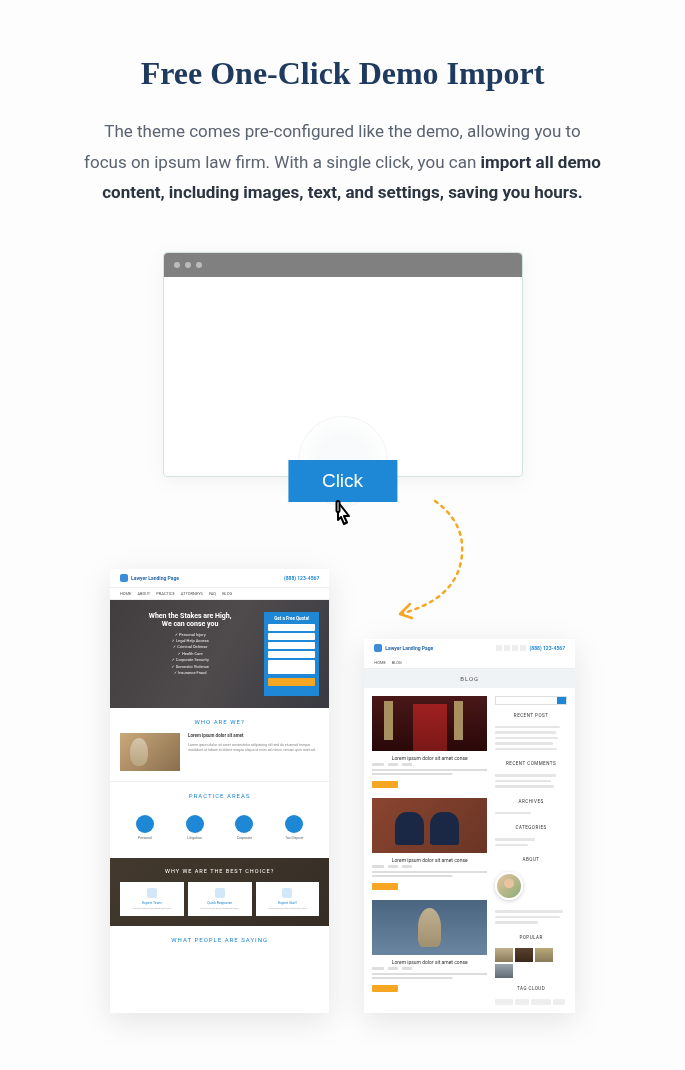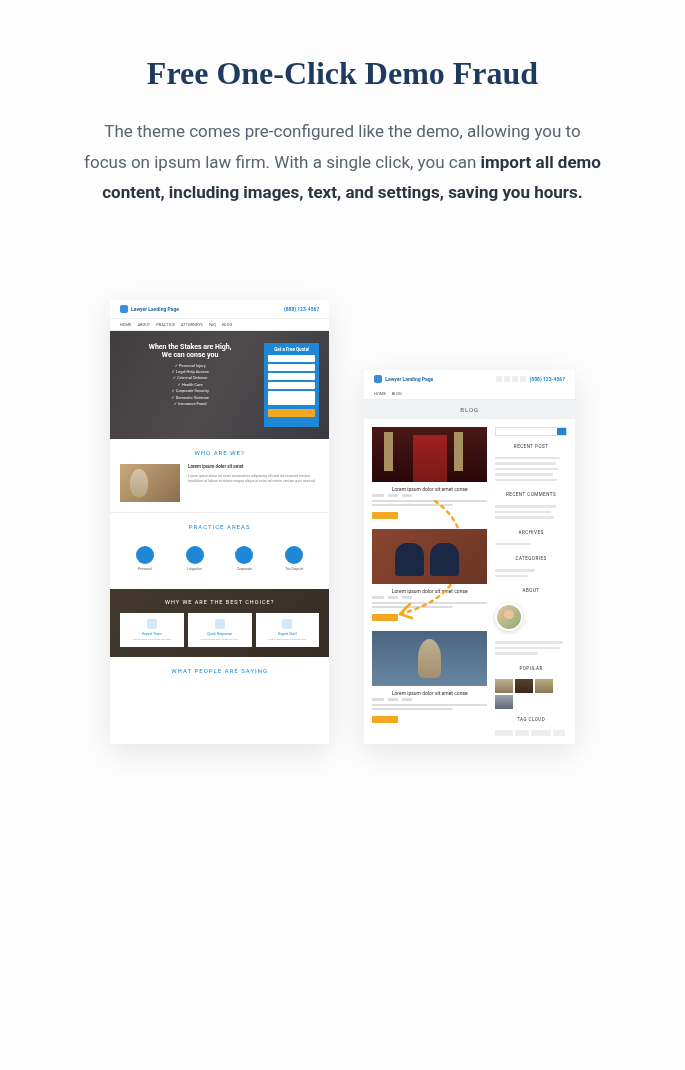--- a/index.html
+++ b/index.html
@@ -197,25 +197,38 @@
   .bp-thumbs div:nth-child(2){background:linear-gradient(#5a4030,#3a2818);}
   .bp-thumbs div:nth-child(3){background:linear-gradient(#b8a878,#8a7a5a);}
   .bp-thumbs div:nth-child(4){background:linear-gradient(#9aa5b0,#606a75);}
   .bp-chips { display:flex; flex-wrap:wrap; gap:2px; }
   .bp-chips div { height:6px; background:#eee; border-radius:1px; }
 </style>
 </head>
 <body>
 
 <div class="container">
-  <h1>Free One-Click Demo Fraud</h1>
+  <h1>Free One-Click Demo Import</h1>
   <p class="subtitle">
     <span>The theme comes pre-configured like the demo, allowing you to focus on ipsum law firm. With a single click, you can </span><b>import all demo content, including images, text, and settings, saving you hours.</b>
   </p>
 
+  <div class="browser-window">
+    <div class="browser-bar">
+      <span class="dot"></span>
+      <span class="dot"></span>
+      <span class="dot"></span>
+    </div>
+    <div class="pulse-circle"></div>
+    <button class="click-btn">Click</button>
+    <svg class="pointer" viewBox="0 0 28 32">
+      <path d="M9 2 L9 20 L12 17 L15 24 L18 22.5 L15 16 L20 16 Z" fill="#fff" stroke="#000" stroke-width="2" stroke-linejoin="round"></path>
+      <rect x="7.5" y="1" width="3" height="11" fill="#fff" stroke="#000" stroke-width="2" rx="1.5"></rect>
+    </svg>
+  </div>
 
   <svg class="arrow-curve" viewBox="0 0 100 130">
     <path d="M45 5 Q 80 30 70 70 Q 60 105 10 118" fill="none" stroke="#f5a623" stroke-width="2.5" stroke-dasharray="3 5" stroke-linecap="round"></path>
     <path d="M10 118 L20 108 M10 118 L22 122" fill="none" stroke="#f5a623" stroke-width="2.5" stroke-linecap="round"></path>
   </svg>
 
   <div class="previews">
 
     <div class="preview-card">
       <div class="lp-header">

